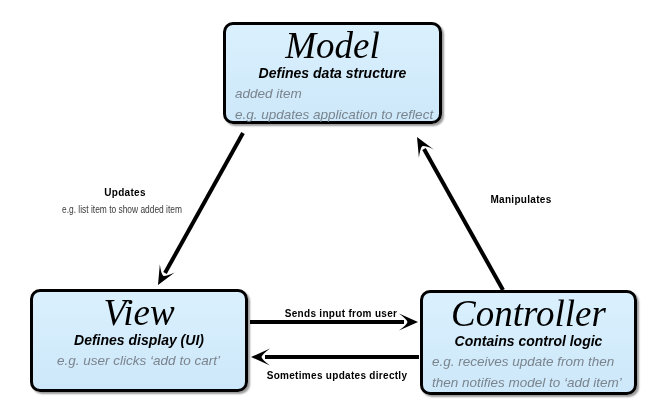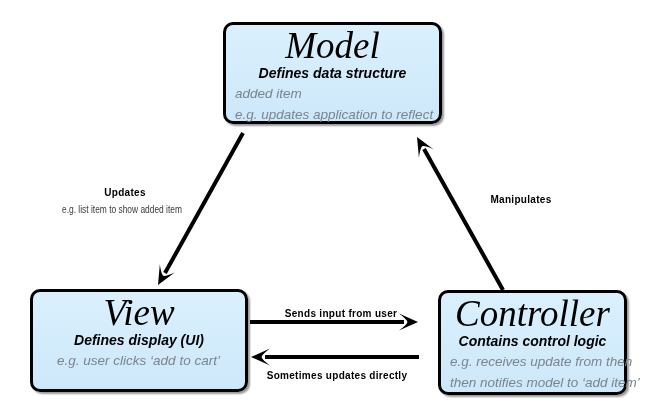--- a/index.html
+++ b/index.html
@@ -14,21 +14,21 @@
   .node {
     position:absolute; box-sizing:border-box;
     background: linear-gradient(180deg, var(--box_fill_top,#daf0fd) 0%, var(--box_fill,#cde8fa) 100%);
     border:3px solid var(--box_border,#000);
     border-radius:10px;
     box-shadow:2px 2px 2px rgba(0,0,0,0.40);
     font-style:italic;
   }
   #node-model      { left:223px; top:22px;  width:219px; height:102px; }
   #node-view       { left:30px;  top:289px; width:218px; height:103px; }
-  #node-controller { left:438px; top:290px; width:189px; height:105px; }
+  #node-controller { left:420px; top:290px; width:217px; height:105px; }
 
   .node-title {
     font-family:"Liberation Serif", serif;
     font-size:37px; line-height:38px; text-align:center; color:#000;
     margin-top:2px; white-space:nowrap;
   }
   .node-subtitle {
     font-weight:bold; font-size:14px; line-height:16px;
     text-align:center; color:#000; white-space:nowrap;
   }

